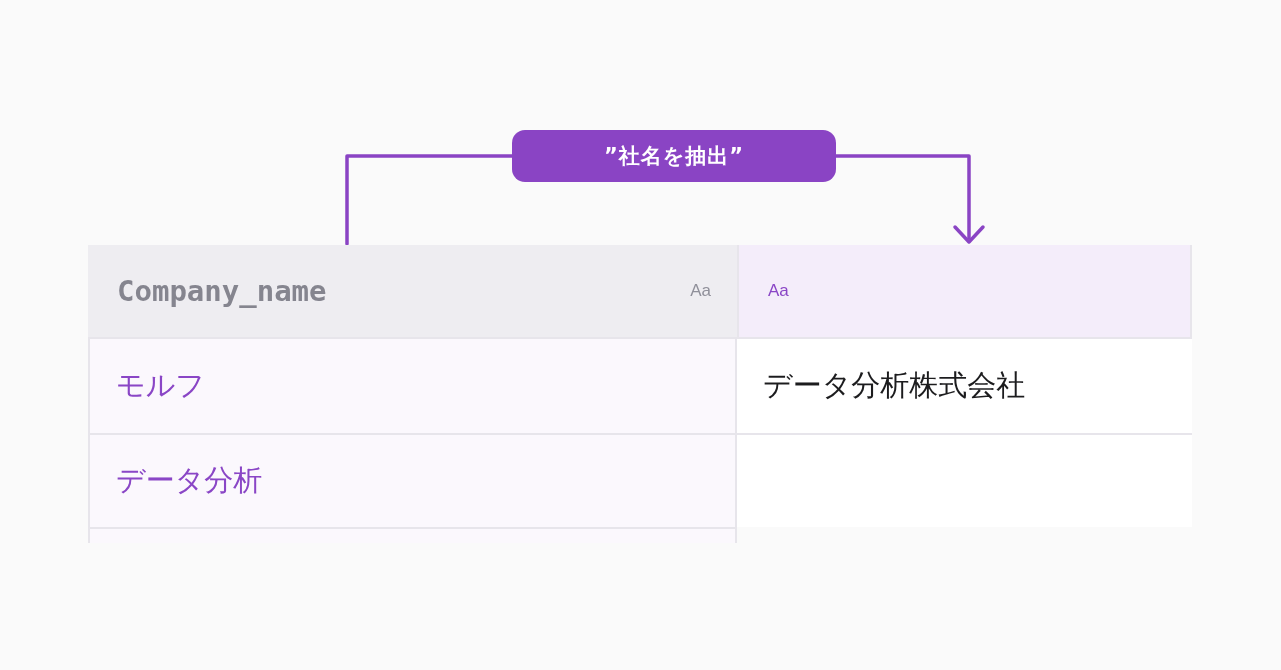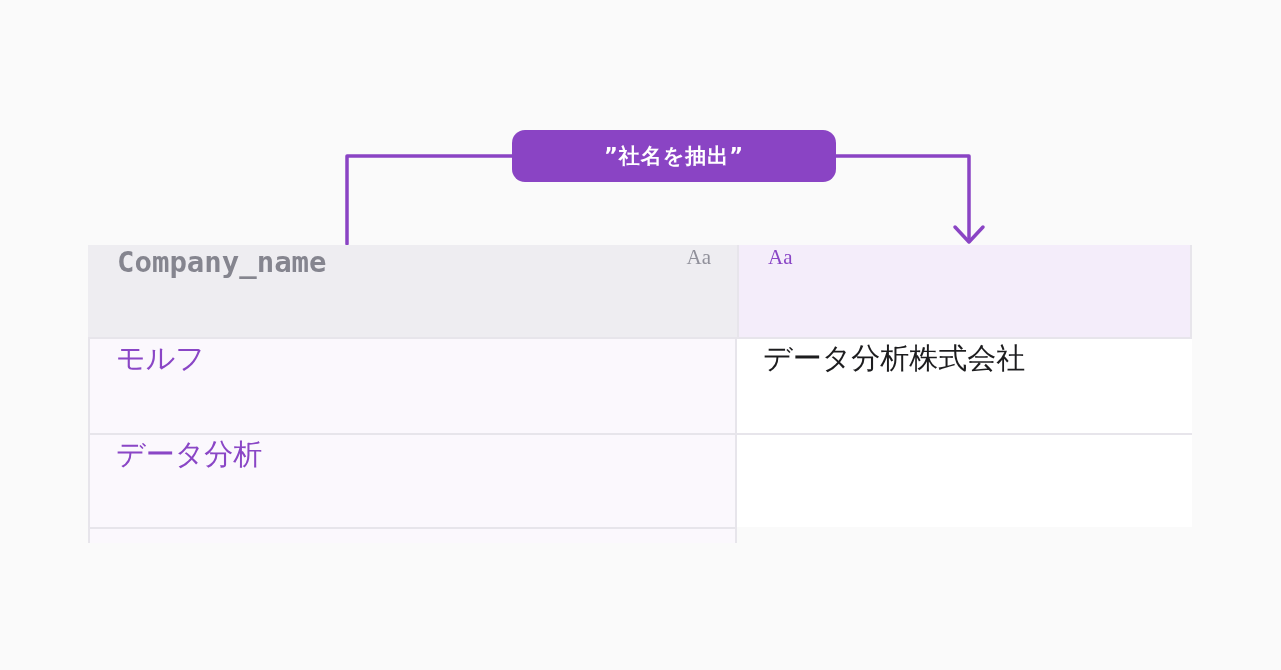--- a/index.html
+++ b/index.html
@@ -50,42 +50,42 @@
 
   
   .sheet{
     position:absolute;
     left:88px;top:245px;width:1104px;
     display:grid;
     grid-template-columns:649px 455px;
     grid-template-rows:92px 96px 94px 16px;
   }
   .cell{
-    display:flex;
+    display:flex;align-items:center;
     padding:0 26px;
     font-size:29px;
     overflow:hidden;white-space:nowrap;
   }
   .col-right{
     border-left:2px solid var(--border);
     border-right:2px solid var(--border);
   }
   .row-line{border-top:2px solid var(--border);}
   .header-cell{
     justify-content:space-between;
     font-family:"DejaVu Sans Mono","Liberation Mono",monospace;
     font-weight:bold;
     padding:0 26px 0 29px;
   }
   .header-left{background:var(--header-left-bg);color:var(--header-left-text);}
   .header-right{background:var(--header-right-bg);color:var(--header-right-text);}
   .type-icon{
-    font-family:Liberation Serif, serif;
+    font-family:Liberation Sans, sans-serif;
     font-weight:normal;
-    font-size:21px;
+    font-size:17px;
   }
   .header-left .type-icon{color:var(--type-icon-gray);}
   .header-right .type-icon{color:var(--cell-right-text);}
   .data-left{background:var(--cell-left-bg);color:var(--cell-left-text);}
   .data-right{background:var(--cell-right-bg);color:var(--cell-right-text);}
 </style>
 </head>
 <body>
 
 <svg class="connector-svg" viewBox="0 0 1281 670">

